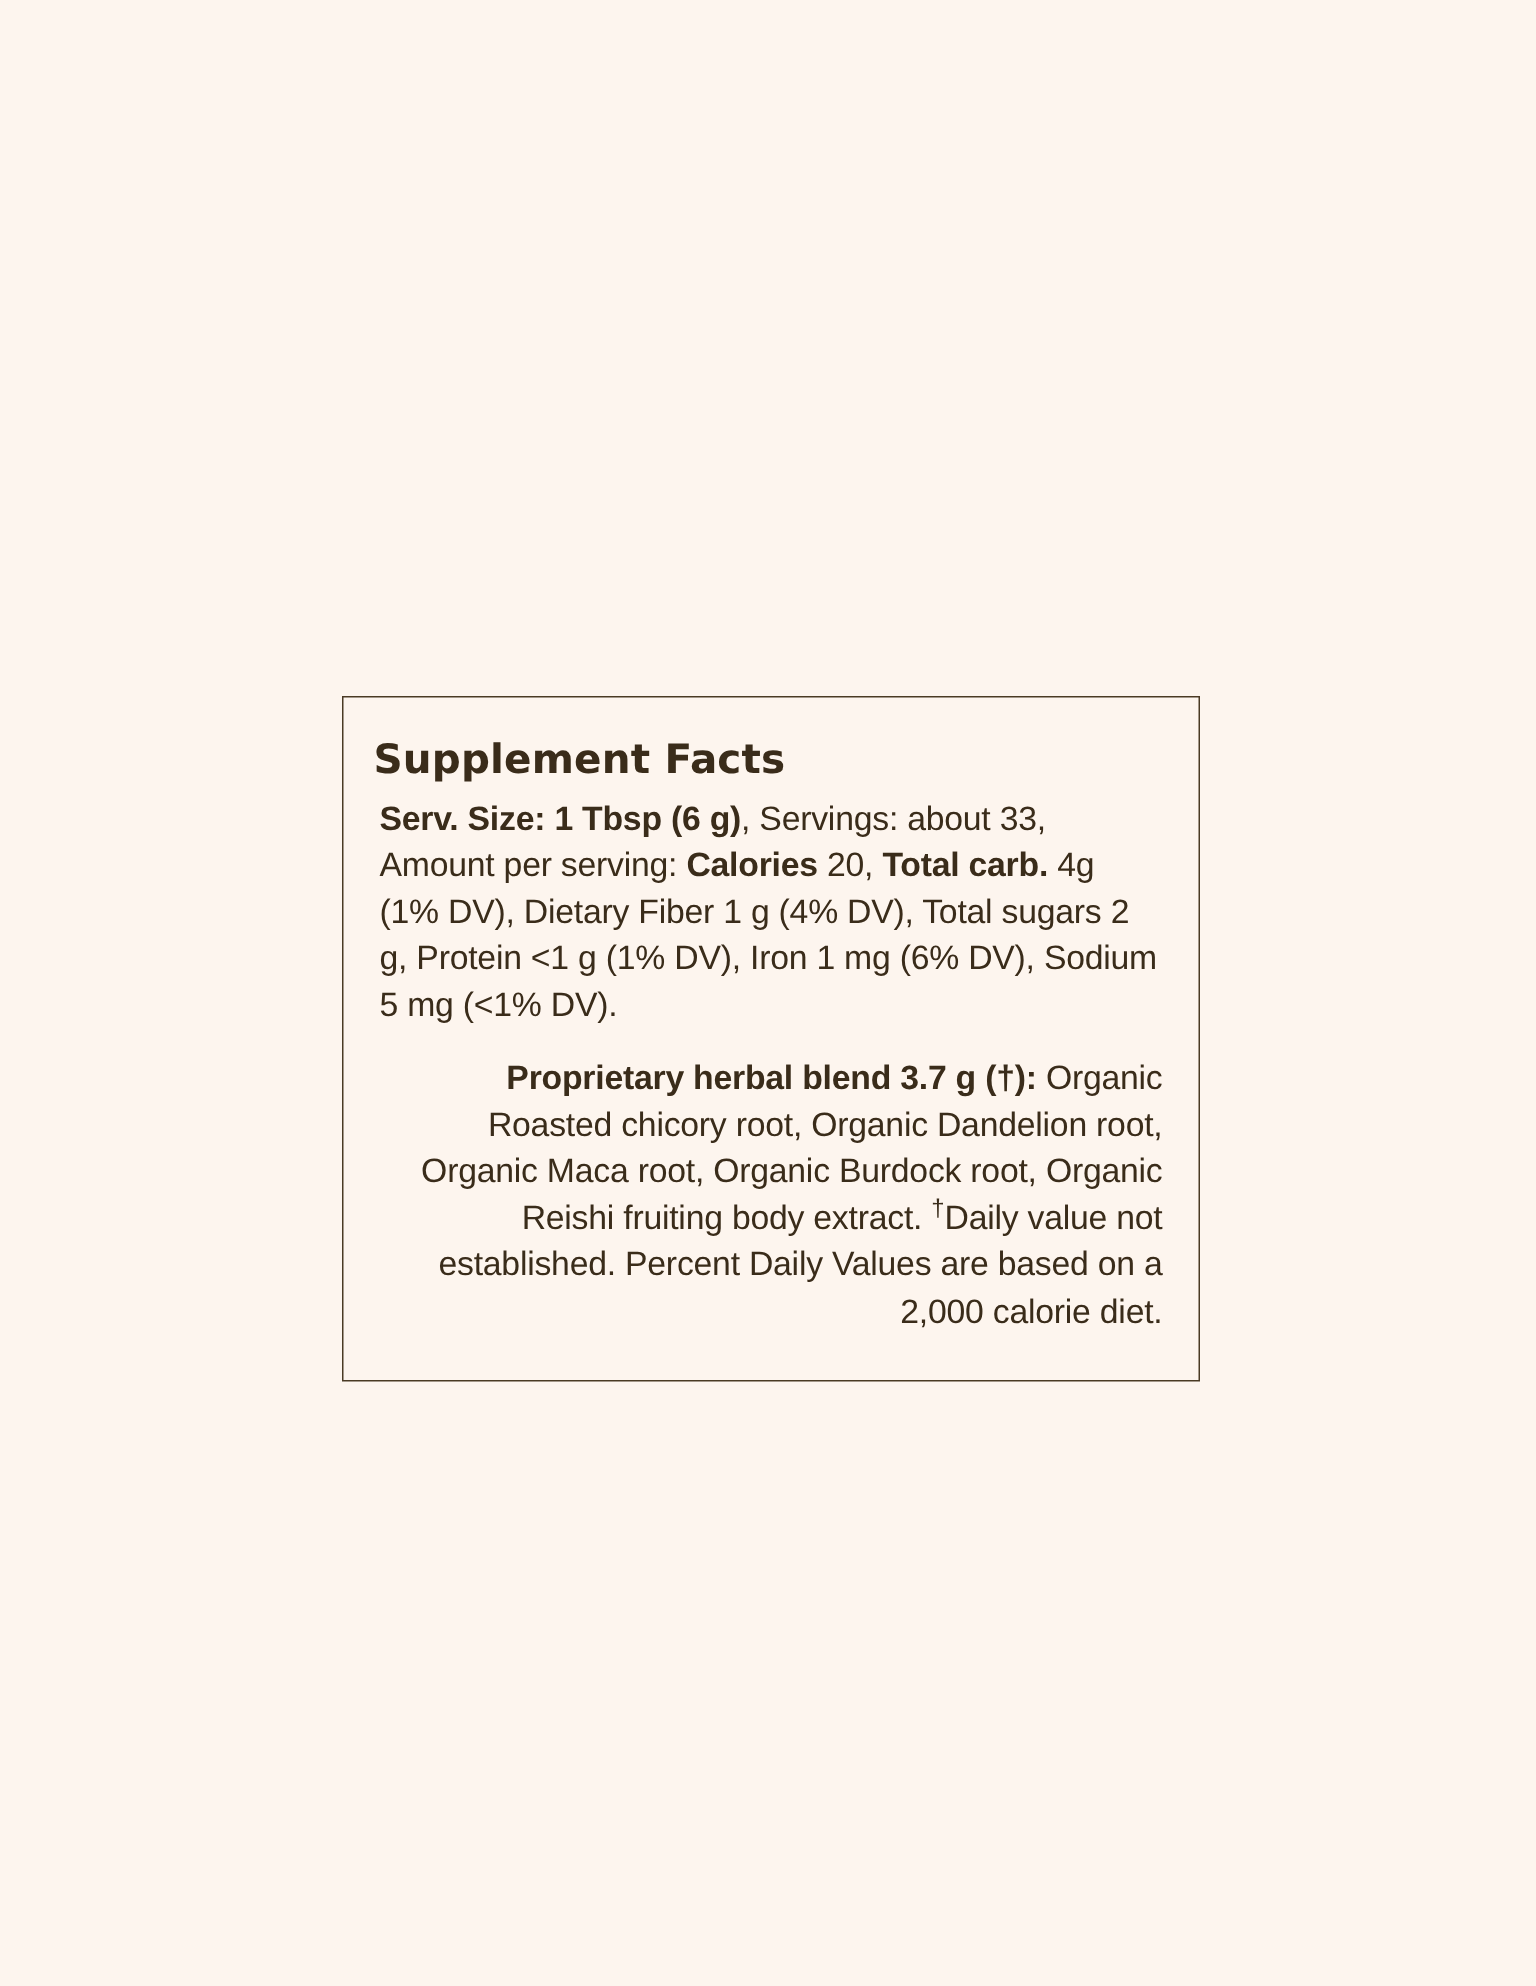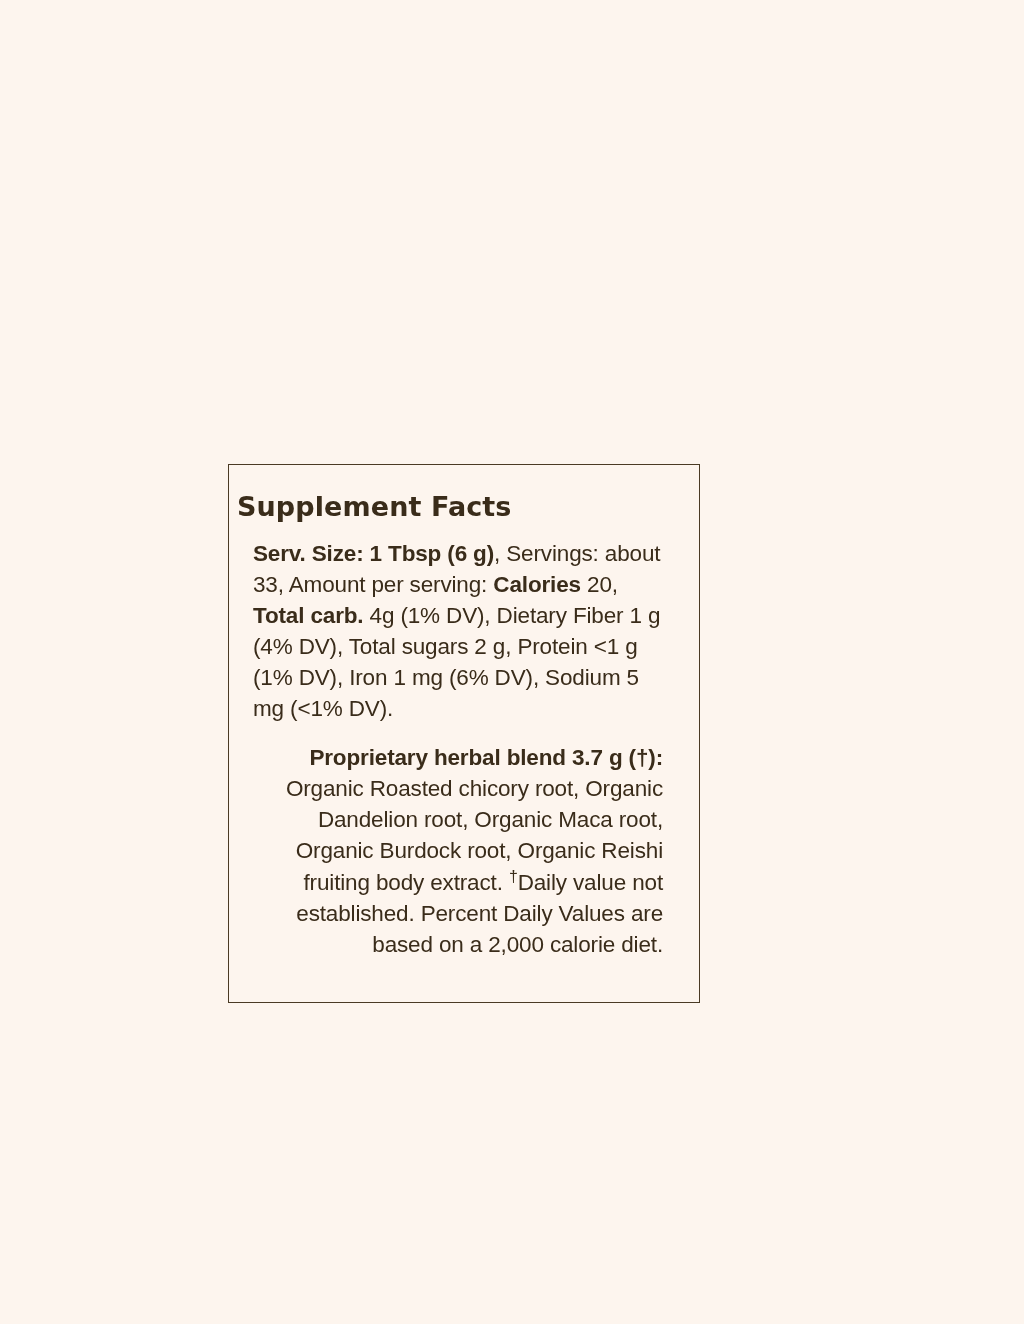--- a/index.html
+++ b/index.html
@@ -19,43 +19,43 @@
     position: relative;
     width: 1024px;
     height: 1324px;
     overflow: hidden;
   }
 
   .facts-panel {
     position: absolute;
     left: 228px;
     top: 464px;
-    width: 472px;
+    width: 572px;
     box-sizing: border-box;
     border: 1.5px solid #4a3a24;
     background: transparent;
-    padding: 26px 20px 26px 8px;
+    padding: 26px 20px 26px 20px;
   }
 
   .facts-title {
     font-family: "DejaVu Sans", sans-serif;
     font-weight: bold;
     font-size: 27px;
     line-height: 1.15;
     letter-spacing: 0.1px;
     color: #3a2c1a;
     margin: 0 0 8px 0;
   }
 
   .facts-block {
     font-family: "Liberation Sans", sans-serif;
     font-size: 22.5px;
     line-height: 1.38;
     color: #3a2c1a;
-    margin: 16px;
+    margin: 4px;
     letter-spacing: -0.15px;
   }
 
   .facts-block.second {
     margin-top: 18px;
     text-align: right;
   }
 
   .b {
     font-weight: bold;

